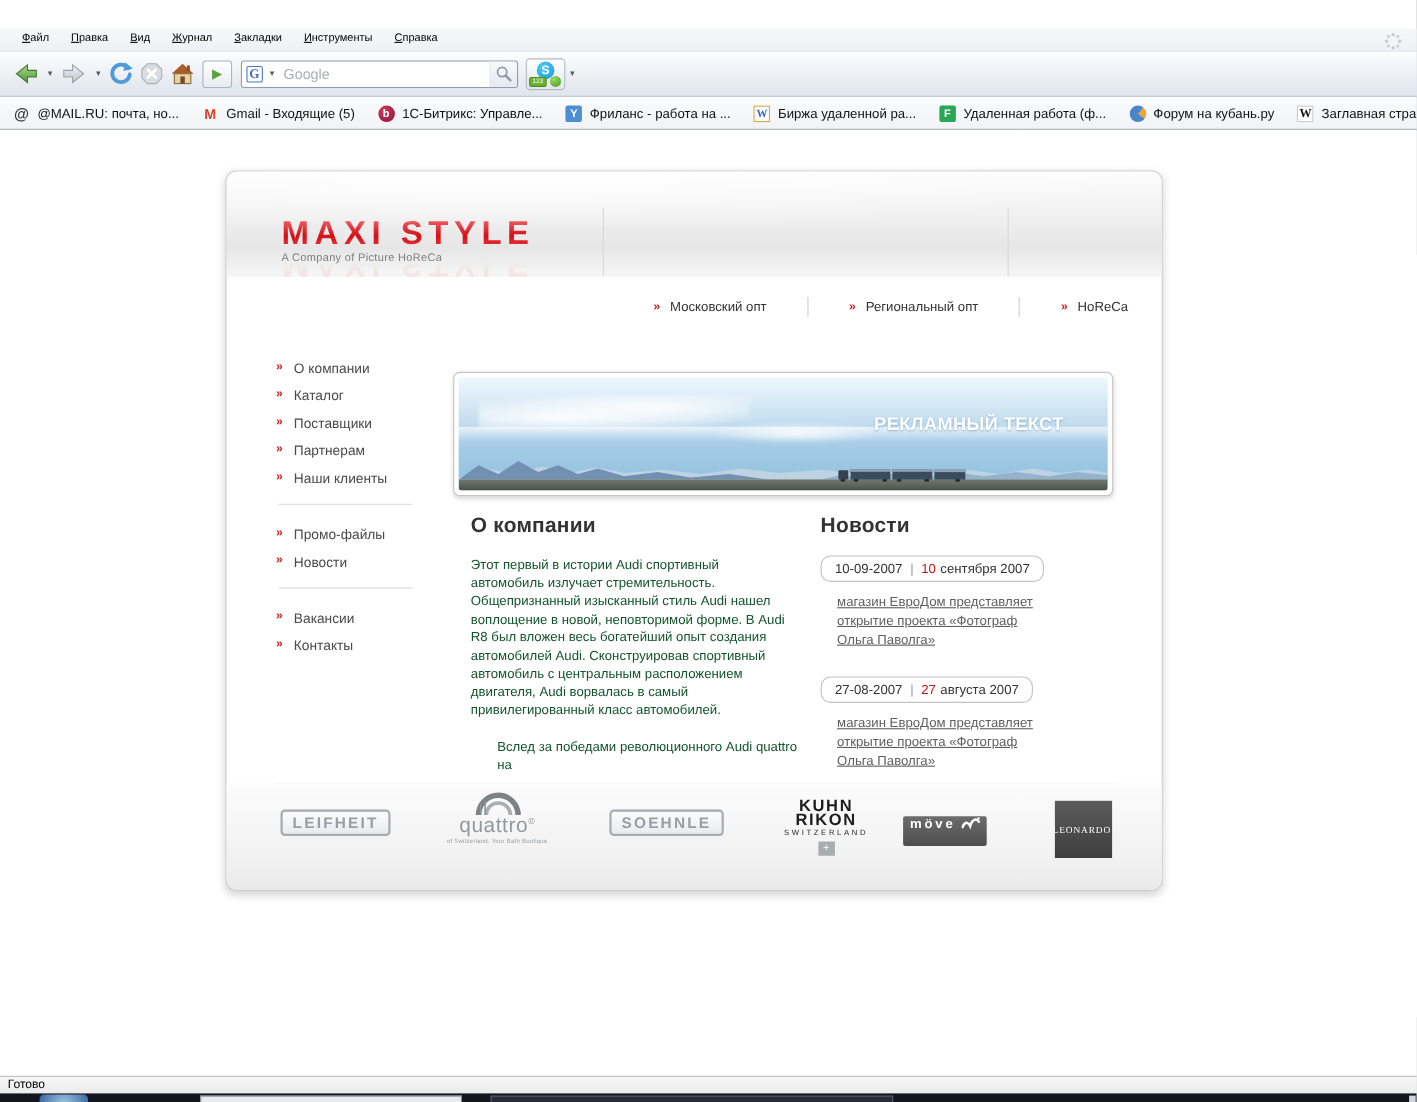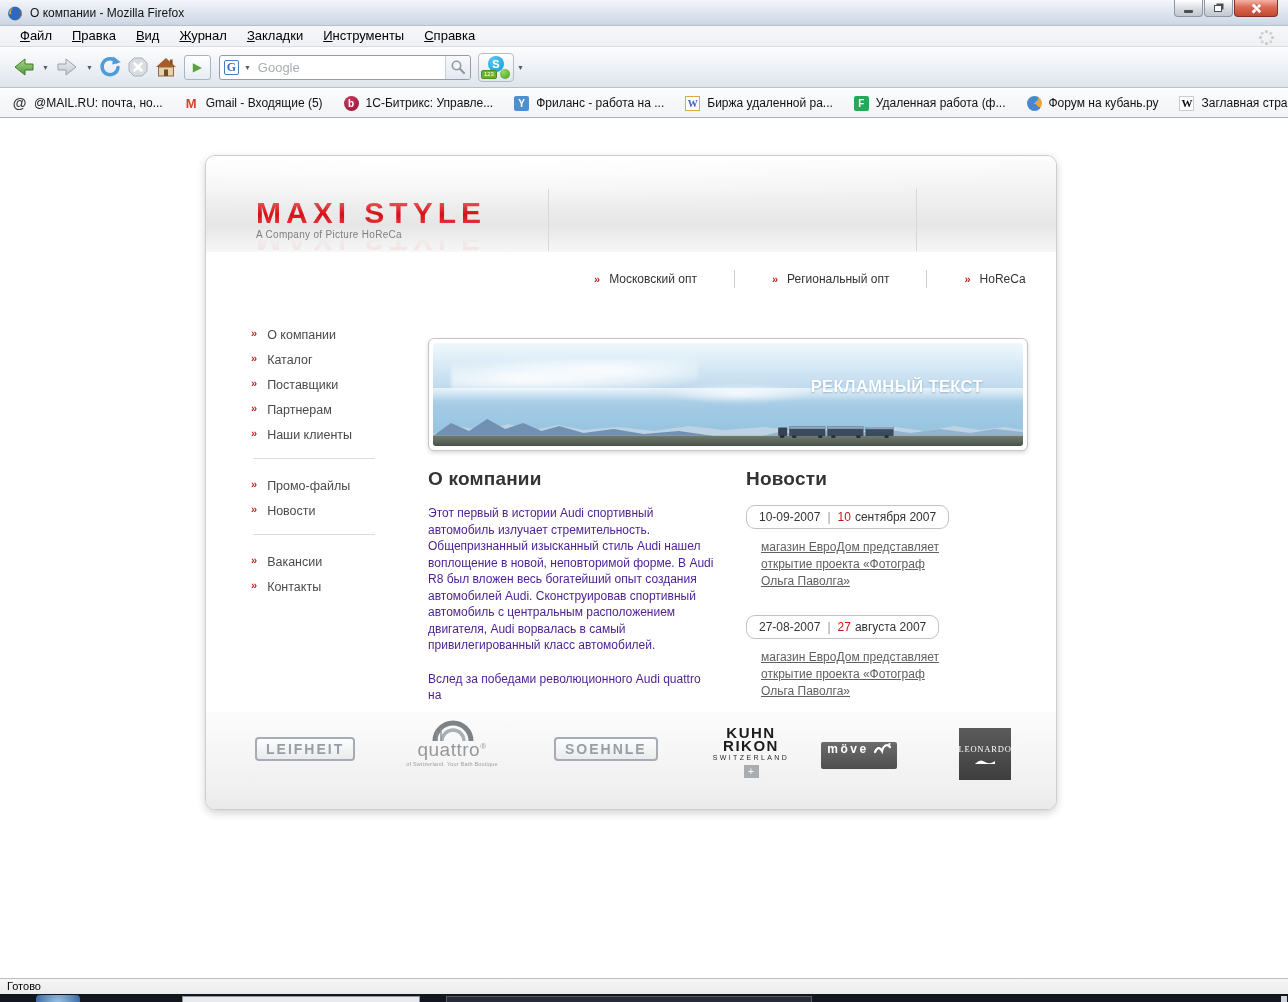--- a/index.html
+++ b/index.html
@@ -32,21 +32,21 @@
     content:""; position:absolute; left:4px; top:0; width:2.5px; height:11px; background:#fff;
     box-shadow:0 0 1px #70221a;
   }
   .glyph-close::before { transform:rotate(45deg); }
   .glyph-close::after { transform:rotate(-45deg); }
 
   .menubar {
     position:absolute; top:26px; left:0; right:0; height:21px;
     background:linear-gradient(#f7f8fa,#eef0f3);
     border-bottom:1px solid #d9dce1;
-    display:flex; align-items:flex-end; padding-left:10px; font-size:13px; color:#000;
+    display:flex; align-items:flex-start; padding-left:10px; font-size:10px; color:#000;
   }
   .menu-item { display:inline-block; padding:3px 10px; }
   .menu-item::first-letter { text-decoration:underline; }
   .throbber { position:absolute; right:14px; top:3px; width:16px; height:16px; }
   .throbber i {
     position:absolute; left:7px; top:7px; width:3px; height:3px; border-radius:50%; background:transparent;
     box-shadow:6px 0 #c7c7c7,-6px 0 #c7c7c7,0 6px #c7c7c7,0 -6px #c7c7c7,
       4.3px 4.3px #d2d2d2,-4.3px 4.3px #d2d2d2,4.3px -4.3px #d2d2d2,-4.3px -4.3px #d2d2d2;
   }
 
@@ -164,21 +164,21 @@
   .top-nav { position:absolute; left:388px; top:114px; display:flex; align-items:center; }
   .top-nav-item { display:flex; align-items:center; gap:9px; font-size:12px; color:#333; cursor:pointer; }
   .chev { color:#c32424; font-weight:bold; font-size:11px; line-height:11px; }
   .top-sep { width:1px; height:18px; background:#ccc; margin:0 37px; }
 
   .sidebar { position:absolute; left:45px; top:172px; width:130px; }
   .side-item { display:flex; align-items:flex-start; gap:10px; height:13px; margin-bottom:12px; font-size:12.5px; color:#4a4a4a; cursor:pointer; white-space:nowrap; }
   .side-div { height:1px; background:#ddd; width:122px; margin:17px 0 20px 2px; }
 
   .banner {
-    position:absolute; left:222px; top:182px; width:600px; height:113px;
+    position:absolute; left:206px; top:182px; width:600px; height:113px;
     border:1px solid #c6c6c6; border-radius:6px; background:#fff; padding:4px;
     box-shadow:0 2px 4px rgba(0,0,0,0.15);
   }
   .banner-img {
     position:relative; width:100%; height:100%; border-radius:3px; overflow:hidden;
     background:linear-gradient(180deg,#eff8fd 0%,#c3ddef 40%,#a4cbe5 62%,#8fc0de 100%);
   }
   .cloud { position:absolute; filter:blur(1.5px); }
   .cloud.c1 { left:3%; top:16%; width:42%; height:30%;
     background:radial-gradient(ellipse at 30% 65%,rgba(255,255,255,0.95),rgba(255,255,255,0) 70%),
@@ -188,22 +188,22 @@
   .banner-horizon { position:absolute; left:0; right:0; top:44%; height:12%;
     background:linear-gradient(rgba(255,255,255,0.65),rgba(255,255,255,0)); }
   .banner-svg { position:absolute; left:0; bottom:0; width:100%; height:46px; display:block; }
   .banner-text {
     position:absolute; right:40px; top:34px; color:#fff; font-size:16.5px; font-weight:bold;
     letter-spacing:0.4px; text-shadow:0 1px 2px rgba(100,145,180,0.65); white-space:nowrap;
   }
 
   .section-heading { font-size:19px; font-weight:bold; color:#333; letter-spacing:0.2px; }
   .about-col { position:absolute; left:222px; top:312px; width:290px; }
-  .about-text { margin-top:15px; font-size:12px; line-height:16.5px; color:#4c1d95; width:287px; }
-  .about-text.p2 { margin-top:17px; }
+  .about-text { margin-top:15px; font-size:12px; line-height:16.5px; color:#14532d; width:287px; }
+  .about-text.p2 { margin-top:17px;margin-left:24px; }
 
   .news-col { position:absolute; left:540px; top:312px; width:220px; }
   .date-badge {
     display:inline-flex; align-items:center; border:1px solid #c2c2c2; border-radius:9px;
     padding:4px 12px; font-size:12px; color:#333; background:#fff; margin-top:15px; white-space:nowrap;
   }
   .badge-sep { color:#999; margin:0 7px; }
   .badge-day { color:#cc1414; margin-right:4px; }
   .news-link {
     display:block; margin:10px 0 10px 15px; font-size:12px; line-height:17px;
@@ -229,60 +229,40 @@
   .spirella-reg { font-size:8px; vertical-align:super; }
   .spirella-tag { font-size:5.5px; color:#9a9da0; margin-top:2px; letter-spacing:0.2px; }
   .brand-kuhn { left:506px; top:570px; width:78px; text-align:center; }
   .kuhn-l { font-weight:bold; font-size:15px; line-height:13px; color:#1c1c1c; letter-spacing:1.5px; }
   .kuhn-sw { font-size:7px; letter-spacing:2.4px; color:#2a2a2a; margin-top:2px; }
   .kuhn-plus { width:15px; height:13px; background:#a9adb2; color:#fff; font-size:10px; line-height:13px; margin:4px auto 0; text-align:center; }
   .brand-moeve { left:615px; top:586px; }
   .moeve-box { width:76px; height:27px; background:linear-gradient(#6c6c6c,#4e4e4e); border-radius:2px; display:flex; align-items:flex-start; justify-content:center; gap:5px; }
   .moeve-text { color:#fff; font-size:12px; font-weight:bold; letter-spacing:2.5px; }
   .brand-leonardo { left:753px; top:572px; }
-  .leonardo-box { width:52px; height:52px; background:linear-gradient(#5b5b5b,#3e3e3e); display:flex; flex-direction:column; align-items:center; justify-content:center; gap:3px; }
+  .leonardo-box { width:52px; height:52px; background:linear-gradient(#5b5b5b,#3e3e3e); display:flex; flex-direction:row; align-items:center; justify-content:center; gap:3px; }
   .leonardo-text { color:#fff; font-family:"Liberation Serif",serif; font-size:8.5px; letter-spacing:0.8px; }
 
   
   .statusbar {
     position:absolute; left:0; right:0; bottom:8px; height:16px;
     background:linear-gradient(#f7f7f7,#ebebeb); border-top:1px solid #bdbdbd;
     font-size:11px; color:#000; padding:1px 7px;
   }
   .taskbar { position:absolute; left:0; right:0; bottom:0; height:8px; background:#14161d; }
   .tb-orb { position:absolute; left:36px; bottom:0; width:44px; height:7px; border-radius:4px 4px 0 0; background:radial-gradient(circle at 50% 120%,#9cc4e4,#38679e); }
   .tb-win1 { position:absolute; left:182px; bottom:0; width:238px; height:6px; background:#e8eaee; border:1px solid #8b909a; border-bottom:none; }
   .tb-win2 { position:absolute; left:446px; bottom:0; width:366px; height:6px; background:#272c37; border:1px solid #565c68; border-bottom:none; }
   .tb-edge { position:absolute; right:1px; bottom:0; width:6px; height:6px; background:#cfd6de; }
 </style>
 </head>
 <body>
 
 <div id="viewport">
 
-  <div class="titlebar">
-    <svg width="16" height="16" viewBox="0 0 16 16">
-      <circle cx="8" cy="8.5" r="6.5" fill="#2a6bc0"></circle>
-      <circle cx="8" cy="8.5" r="6.5" fill="none" stroke="#1b4a8c" stroke-width="0.6"></circle>
-      <path d="M14.2,5.5 A7,7 0 0 1 8,15.4 A6,6 0 0 0 13.3,6.6 Z" fill="#e8711a"></path>
-      <path d="M2,8.5 A6,6 0 0 1 6,3 C4,5 3.6,7 4.5,9 C3.6,9.6 2.8,9.4 2,8.5 Z" fill="#f0a13c" opacity="0.9"></path>
-    </svg>
-    <span class="title-text">О компании - Mozilla Firefox</span>
-    <div class="win-controls">
-      <div class="win-btn">
-          <span class="glyph-min"></span>
-        </div>
-      <div class="win-btn">
-          <span class="glyph-max"></span>
-        </div>
-      <div class="win-btn close">
-          <span class="glyph-close"></span>
-        </div>
-    </div>
-  </div>
 
   <div class="menubar">
     <span class="menu-item">Файл</span>
     <span class="menu-item">Правка</span>
     <span class="menu-item">Вид</span>
     <span class="menu-item">Журнал</span>
     <span class="menu-item">Закладки</span>
     <span class="menu-item">Инструменты</span>
     <span class="menu-item">Справка</span>
     <span class="throbber">

